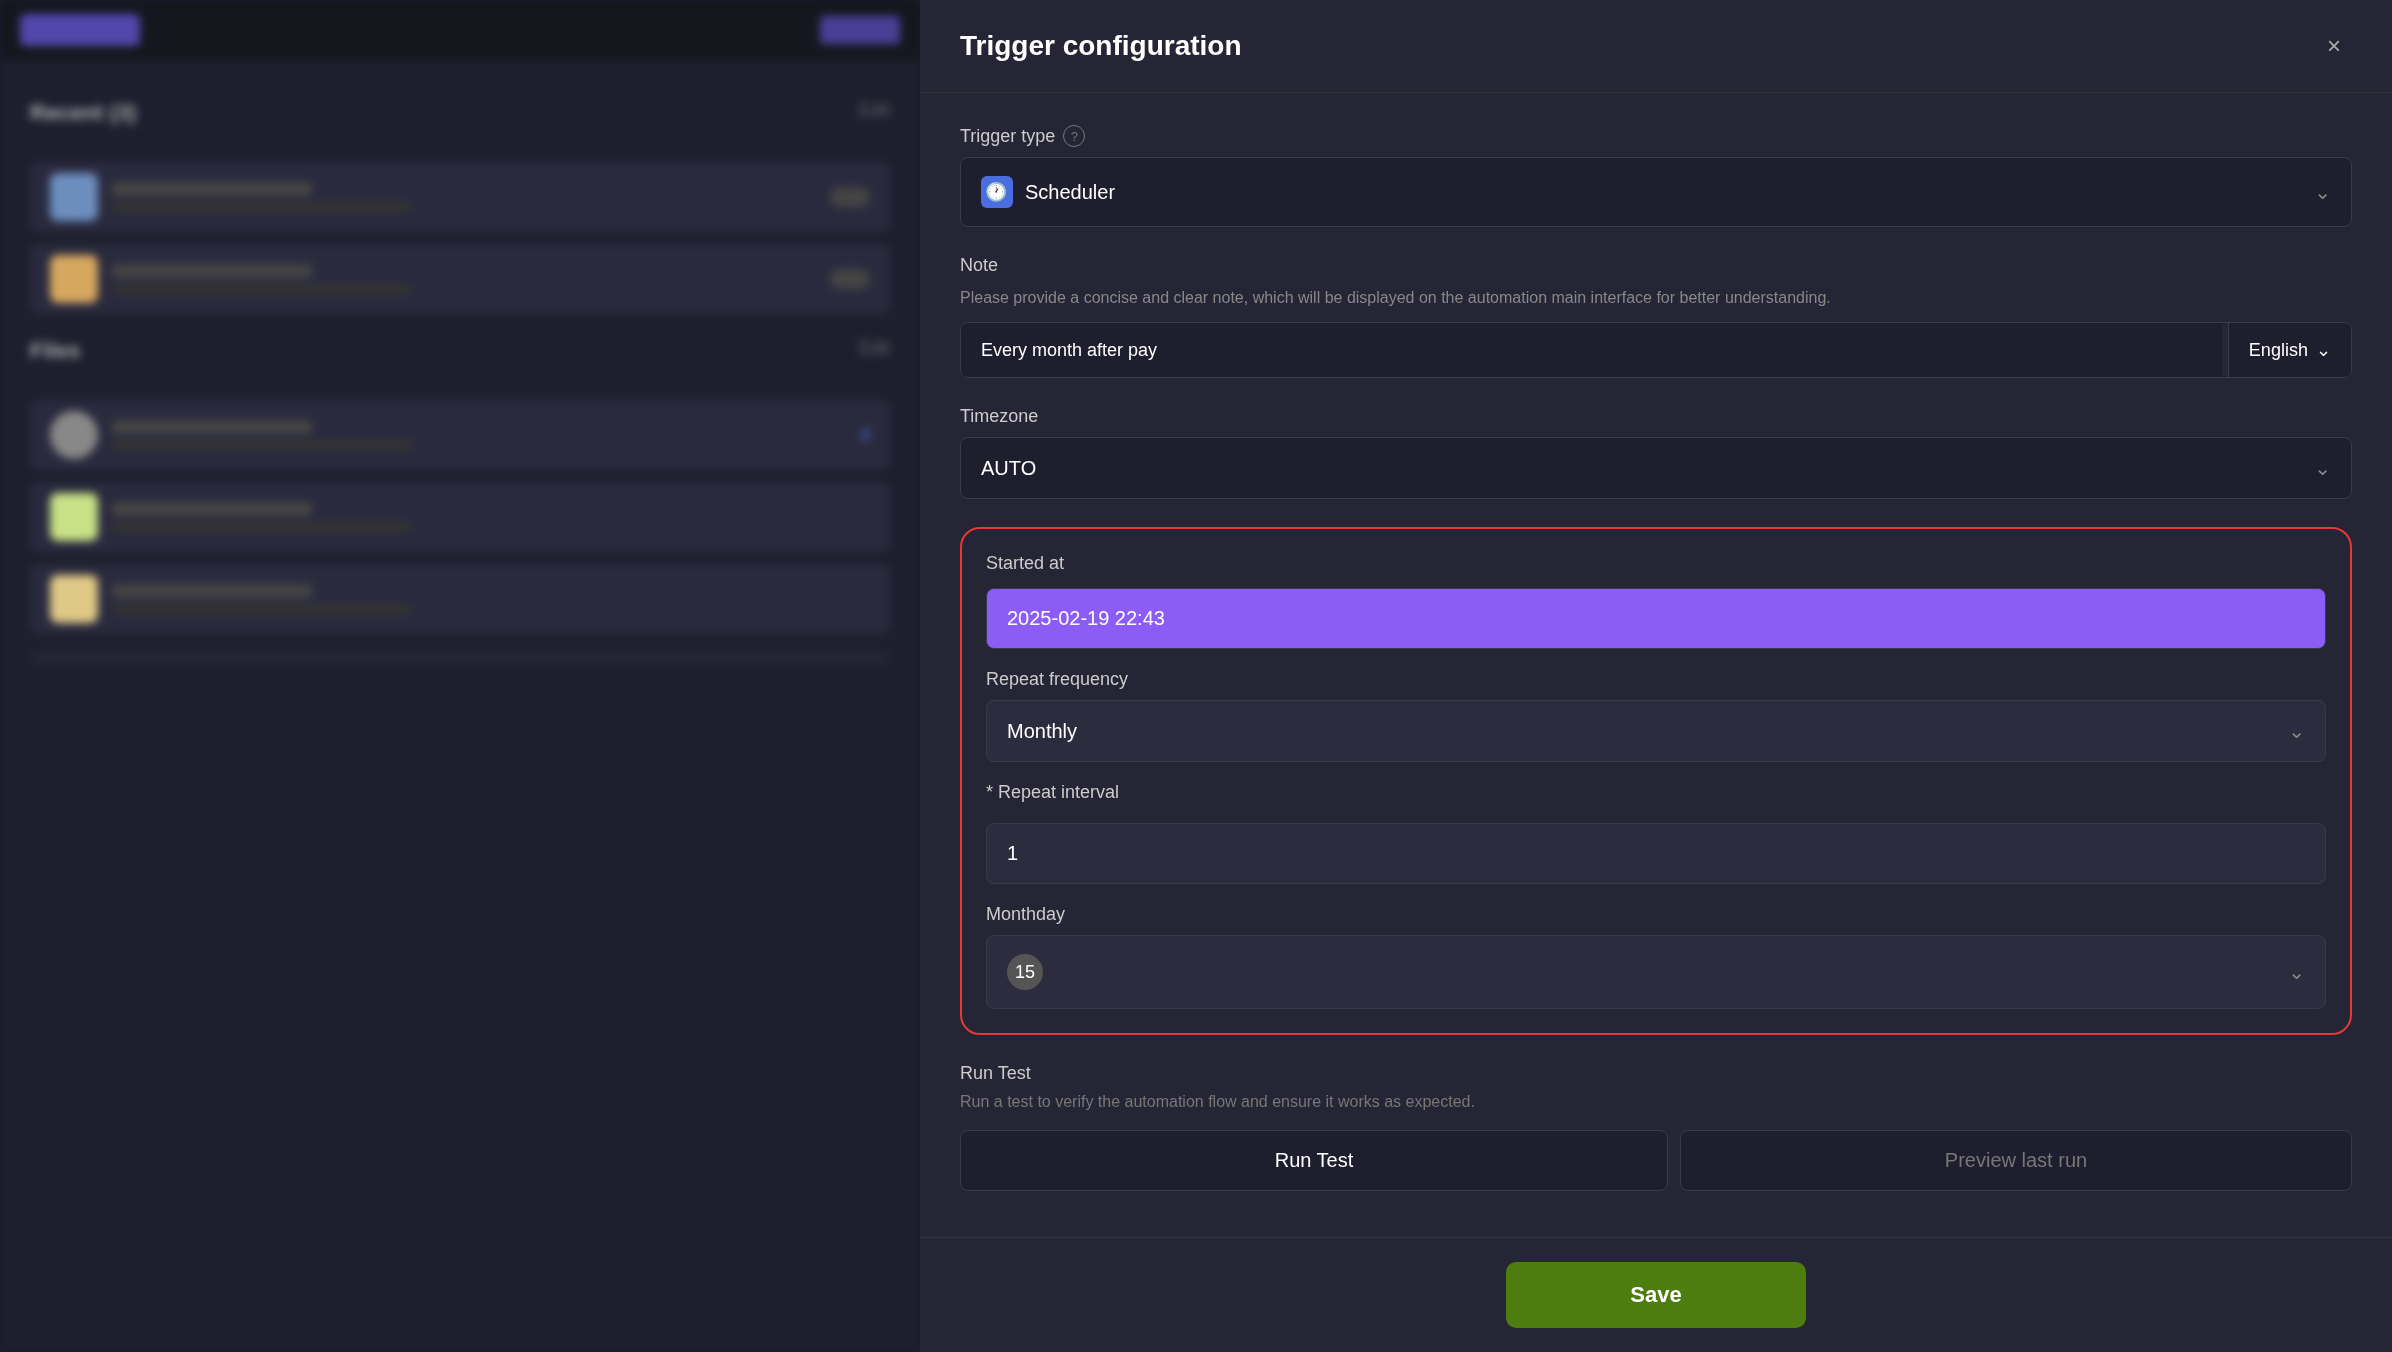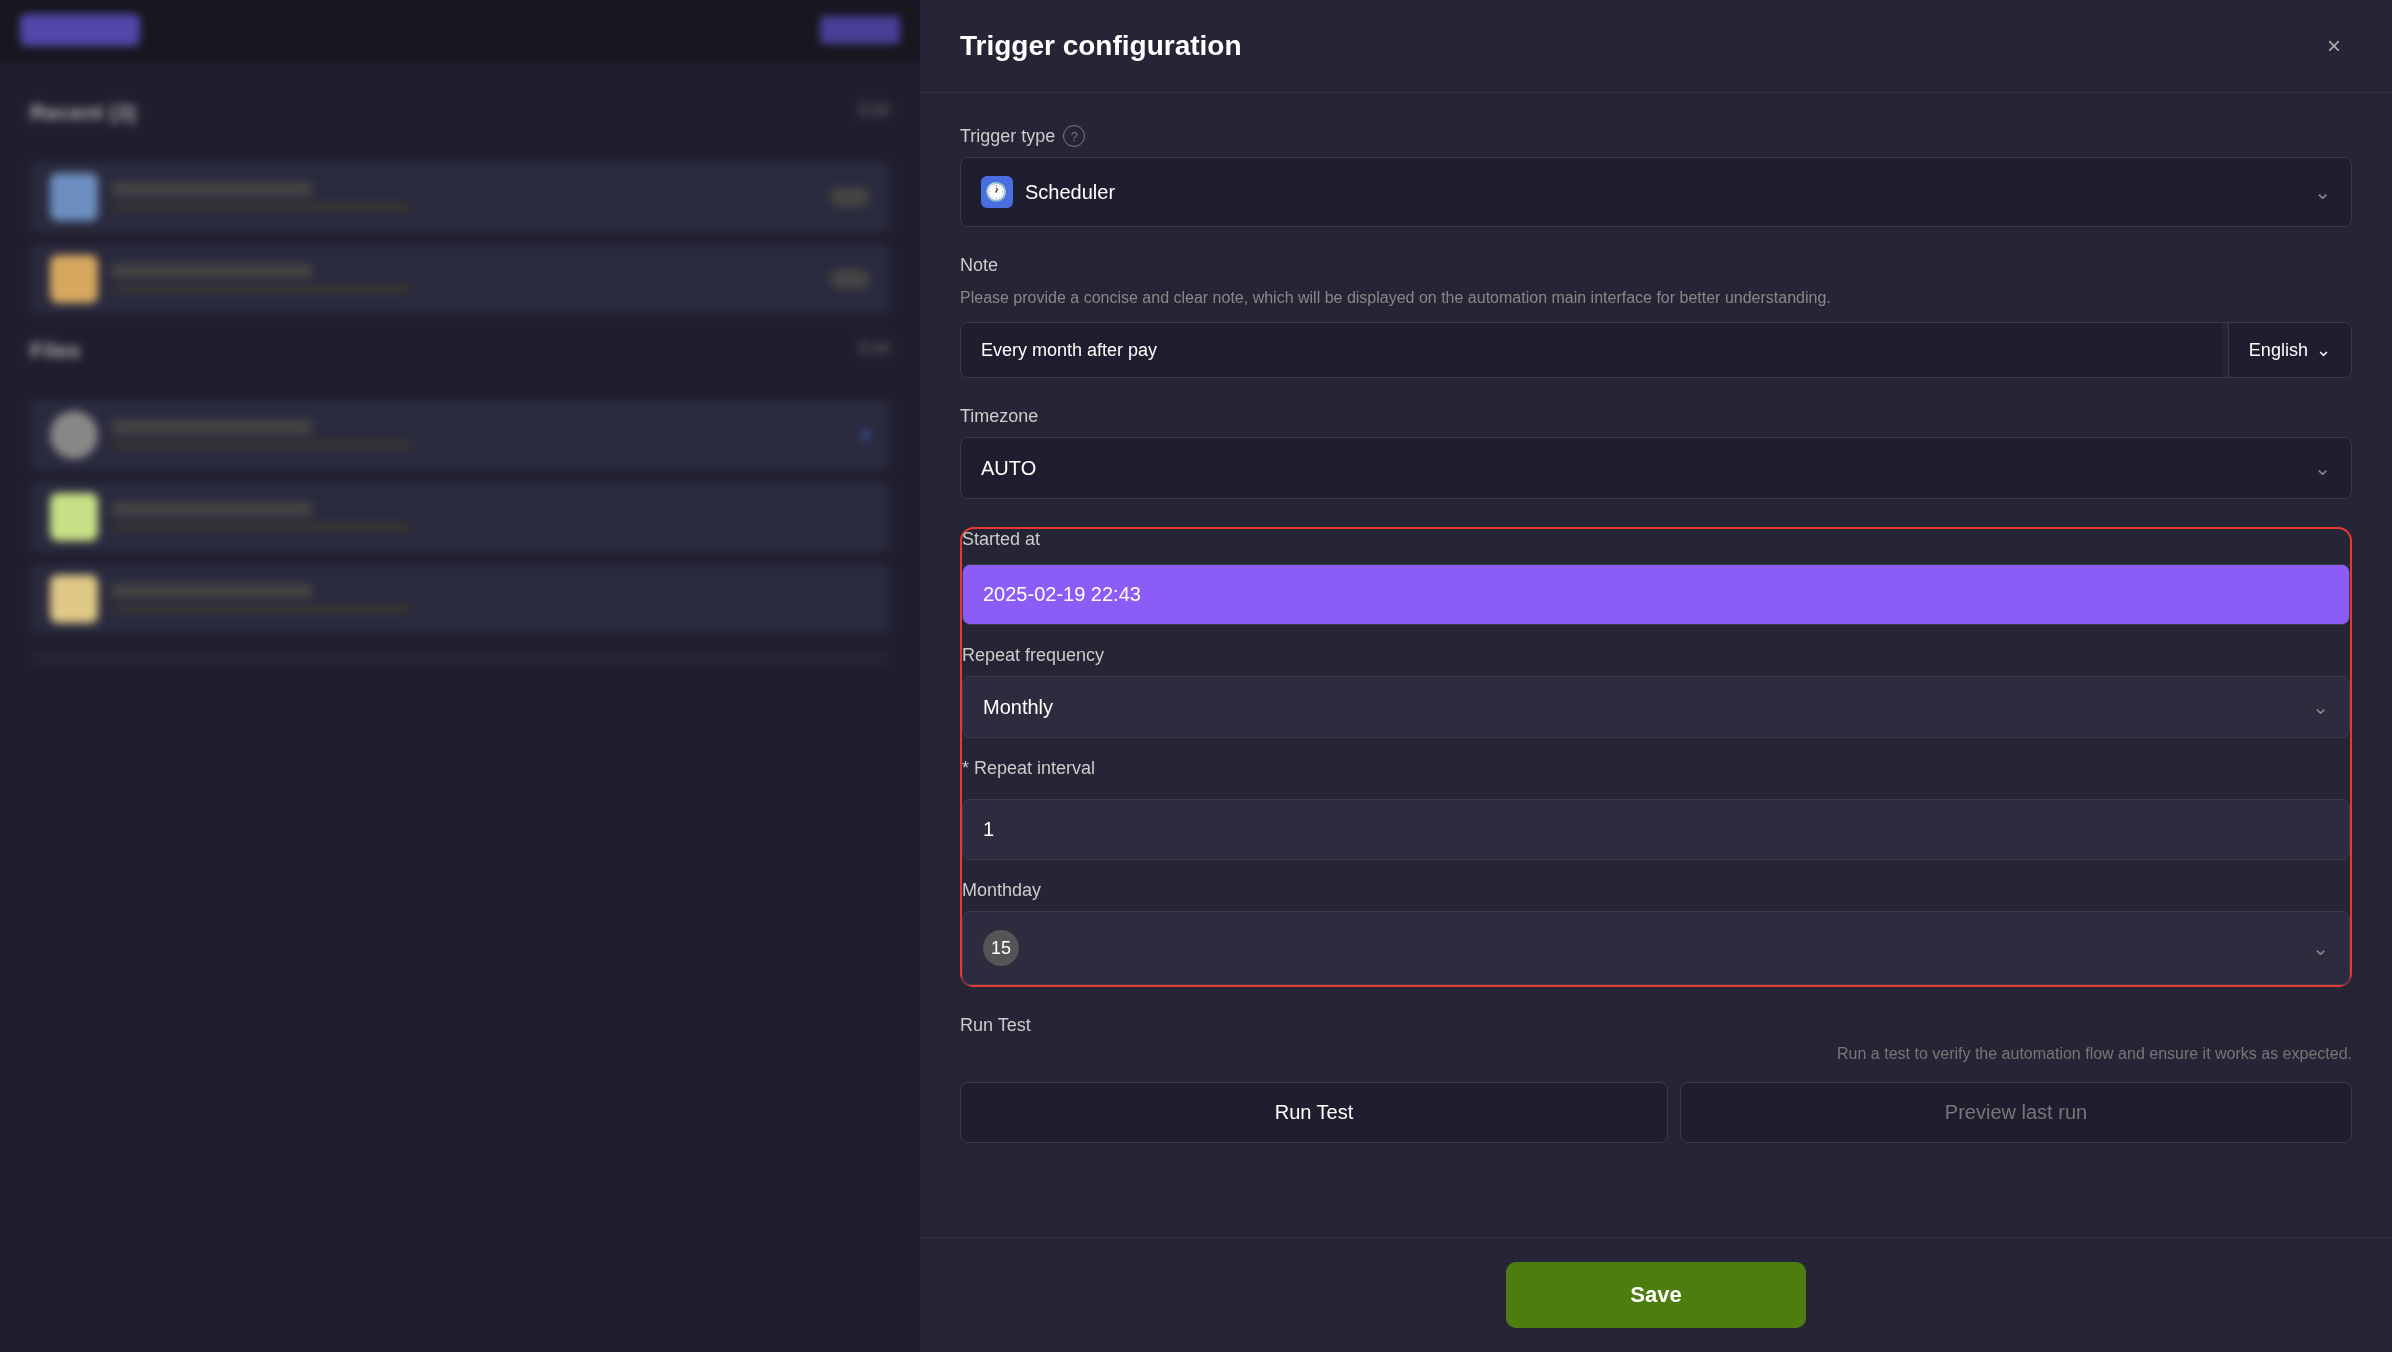--- a/index.html
+++ b/index.html
@@ -267,21 +267,22 @@
       align-items: center;
       justify-content: space-between;
       cursor: pointer;
       color: #ffffff;
       font-size: 20px;
     }
 
     
     .red-border-section {
       border: 2.5px solid #e53935;
-      border-radius: 14px;
+      border-radius: 20px;
+      padding: 24px;
       margin-bottom: 28px;
     }
 
     
     .started-at-input {
       width: 100%;
       background: #8b5cf6;
       border: 1.5px solid #3a3a4e;
       border-radius: 8px;
       padding: 18px 20px;
@@ -355,21 +356,20 @@
       font-size: 18px;
       color: #cccccc;
       margin-bottom: 6px;
     }
 
     .run-test-description {
       font-size: 16px;
       color: #777;
       margin-bottom: 16px;
       line-height: 1.5;
-      text-align: right;
     }
 
     .run-test-buttons {
       display: flex;
       gap: 12px;
     }
 
     .run-test-btn {
       flex: 1;
       padding: 18px;

